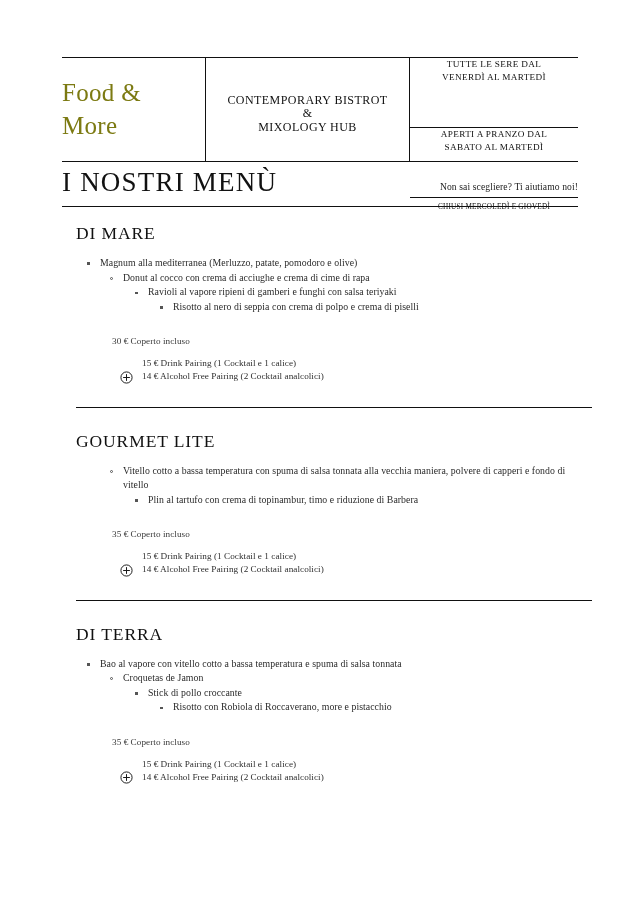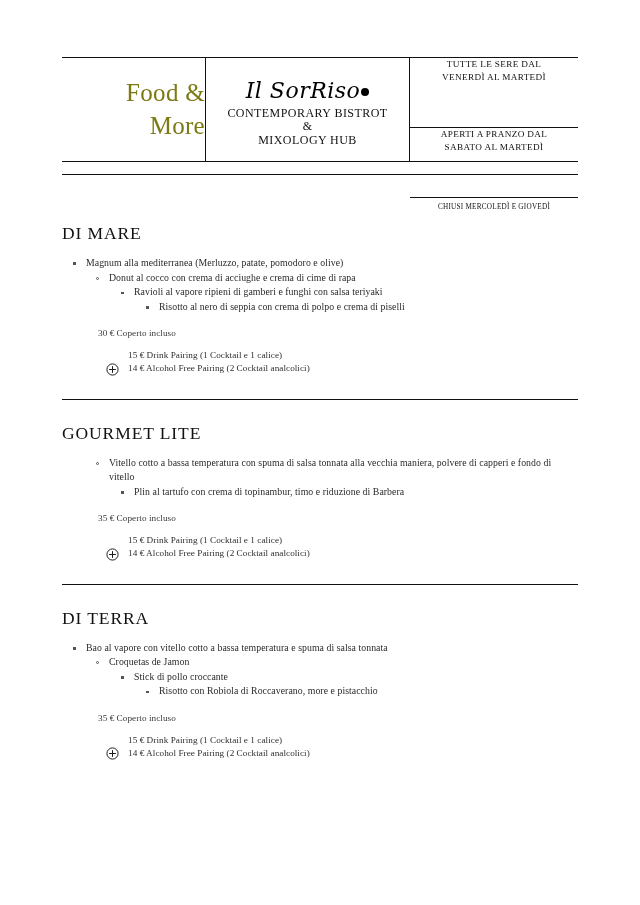--- a/index.html
+++ b/index.html
@@ -33,21 +33,21 @@
     display: flex;
     border-top: 1.6px solid #111;
     border-bottom: 1.6px solid #111;
     box-sizing: border-box;
   }
 
   .brand-box {
     width: 144px;
     display: flex;
     flex-direction: column;
-    align-items: flex-end;
+    align-items: flex-start;
     justify-content: center;
     border-right: 1.4px solid #111;
     box-sizing: border-box;
     padding-bottom: 2px;
   }
   .brand-line {
     font-family: "Liberation Serif", serif;
     color: #7c7a12;
     font-size: 25px;
     line-height: 33px;
@@ -154,21 +154,21 @@
   }
   .rule {
     height: 0;
     border-top: 1.5px solid #111;
     margin-top: 8px;
   }
 
   
   .sections {
     position: absolute;
-    left: 62px;
+    left: 76px;
     top: 222px;
     width: 516px;
   }
   .section { position: relative; }
   .section-title {
     font-family: "Liberation Serif", serif;
     font-size: 17.5px;
     line-height: 22px;
     letter-spacing: 0.9px;
     color: #111;
@@ -218,21 +218,21 @@
     width: 3.2px;
     height: 3.2px;
     border: 0.9px solid #555;
     border-radius: 50%;
     box-sizing: border-box;
     top: 6px;
     left: 0.6px;
   }
 
   
-  .price-block { margin-top: 14px; padding-left: 36px; }
+  .price-block { margin-top: 22px; padding-left: 36px; }
   .coperto {
     font-family: "Liberation Serif", serif;
     font-size: 9.2px;
     color: #3a3a3a;
     letter-spacing: 0.05px;
     margin-bottom: 11px;
   }
   .pairing-row {
     display: flex;
     align-items: flex-end;
@@ -264,21 +264,20 @@
 <div class="page">
 
   <div class="header">
 
     <div class="brand-box">
       <div class="brand-line">Food &amp;</div>
       <div class="brand-line">More</div>
     </div>
 
     <div class="logo-box">
-      <div class="logo-script"><span>Il SorRiso</span><span class="logo-dot"></span></div>
       <div class="logo-sub">
         <div>CONTEMPORARY BISTROT</div>
         <div class="amp">&amp;</div>
         <div>MIXOLOGY HUB</div>
       </div>
     </div>
 
     <div class="hours-box">
       <div class="hours-row">
         <div>
@@ -291,20 +290,24 @@
           <div>APERTI A PRANZO DAL</div>
           <div>SABATO AL MARTEDÌ</div>
         </div>
       </div>
       <div class="hours-row small">CHIUSI MERCOLEDÌ E GIOVEDÌ</div>
     </div>
 
   </div>
 
   <div class="title-area">
+    <div class="title-row">
+      <h1 class="page-title">I NOSTRI MENÙ</h1>
+      <div class="tagline">Non sai scegliere? Ti aiutiamo noi!</div>
+    </div>
     <div class="rule"></div>
   </div>
 
   <div class="sections" id="sections-root">
       <div class="section">
         <h2 class="section-title">DI MARE</h2>
         <ul class="items">
           <li class="item lvl0">
             <span class="bullet sq"></span>
             <span class="txt">Magnum alla mediterranea (Merluzzo, patate, pomodoro e olive)</span>

